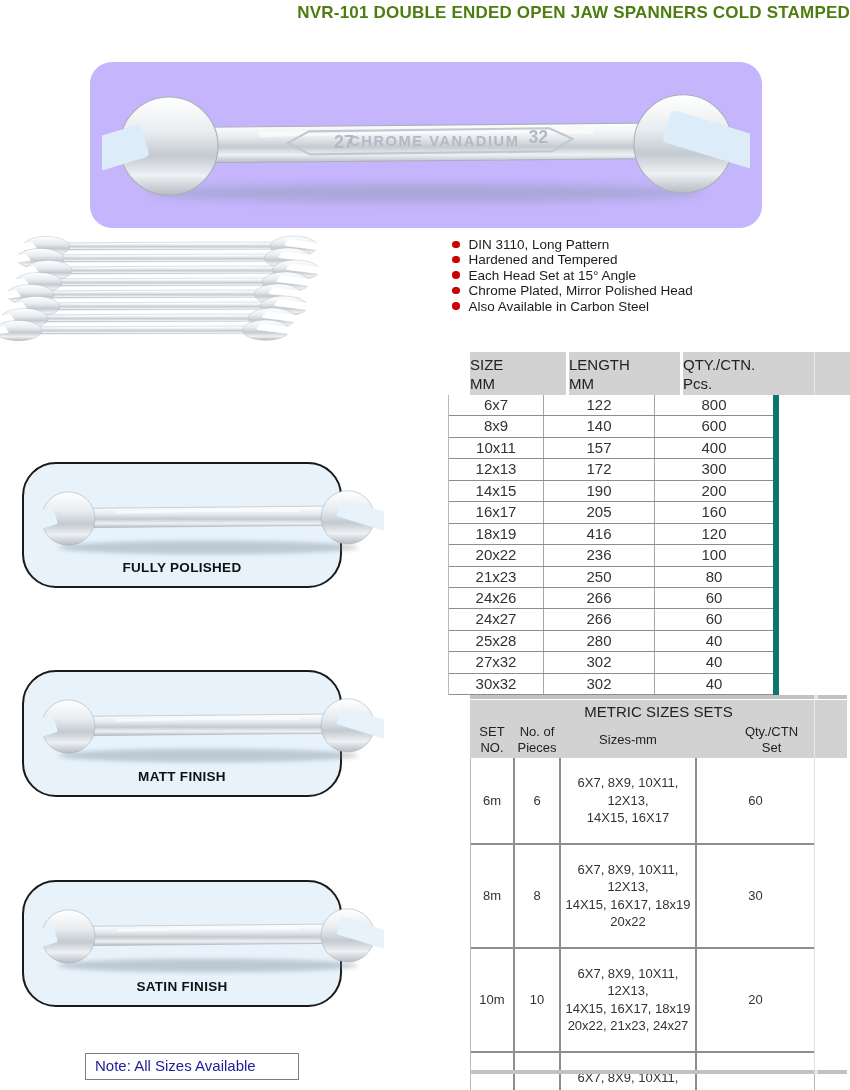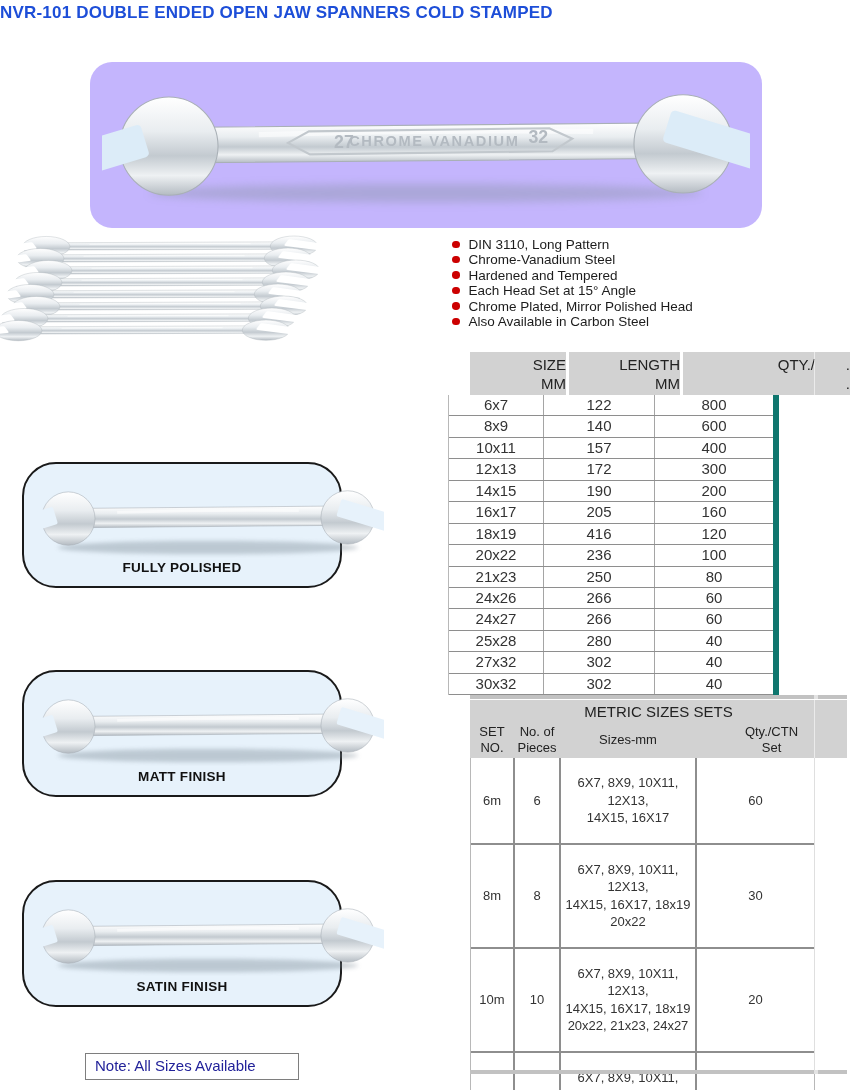--- a/index.html
+++ b/index.html
@@ -1,21 +1,21 @@
 <!DOCTYPE html>
 <html><head>
 <meta charset="utf-8">
 <style>
   html,body{margin:0;padding:0;background:#ffffff;}
   .page{position:relative;width:850px;height:1090px;background:#ffffff;overflow:hidden;
         font-family:"Liberation Sans","DejaVu Sans",sans-serif;}
 
   
-  .title{position:absolute;top:3px;left:0;width:100%;text-align:left;
-         font-size:17px;font-weight:bold;color:#1d4ed8;letter-spacing:.2px;}
+  .title{position:absolute;top:3px;left:0;width:100%;text-align:right;
+         font-size:17px;font-weight:bold;color:#4d7c0f;letter-spacing:.2px;}
   .subtitle{position:absolute;top:24px;left:0;width:100%;text-align:center;
             font-size:13.5px;color:#000000;}
 
   
   .hero{position:absolute;left:90px;top:62px;width:672px;height:166px;
         background:#c4b5fd;border-radius:22px;}
   .hero svg{position:absolute;left:12px;top:8px;}
   .stamp{fill:#b3bac1;font-weight:bold;font-family:"Liberation Sans",sans-serif;}
 
   
@@ -24,21 +24,21 @@
   
   .features{position:absolute;left:452px;top:237px;margin:0;padding:0;list-style:none;}
   .features li{height:15.45px;line-height:15.45px;font-size:13.5px;color:#1c1c1c;white-space:nowrap;}
   .dot{display:inline-block;width:7.5px;height:7.5px;border-radius:50%;background:#cc0000;
        margin-right:9px;vertical-align:1px;}
 
   
   .size-head{position:absolute;left:470px;top:352px;width:377px;display:grid;
              grid-template-columns:96px 111px 167px;gap:3px;}
   .size-head .hcell{background:#d2d2d2;height:43px;display:flex;flex-direction:column;
-             justify-content:center;text-align:right;font-size:15px;color:#222;line-height:19px;}
+             justify-content:center;text-align:left;font-size:15px;color:#222;line-height:19px;}
   .size-body{position:absolute;left:448px;top:395px;width:331px;
              border-left:1px solid #b8b8b8;border-right:6px solid #0f766e;box-sizing:border-box;}
   .srow{display:grid;grid-template-columns:95px 111px 1fr;height:20.45px;line-height:20.45px;
         border-bottom:1px solid #8e8e8e;font-size:15px;color:#333;text-align:center;}
   .srow .sc{overflow:hidden;}
   .srow .c0,.srow .c1{border-right:1px solid #a5a5a5;}
   .thickb{position:absolute;left:470px;width:377px;height:4px;background:#c2c2c2;}
 
   
   .sets-title{position:absolute;left:470px;top:700px;width:377px;height:22px;background:#d2d2d2;
@@ -141,21 +141,20 @@
           <use href="#wrench" style="--cut:#ffffff"></use>
         </g>
       <g transform="translate(-14,84) scale(0.70,0.30)">
           <use href="#wrench" style="--cut:#ffffff"></use>
         </g>
     </svg>
   </div>
 
   <ul class="features">
       <li><span class="dot"></span><span>DIN 3110, Long Pattern</span></li>
-      <li><span class="dot"></span><span>Chrome-Vanadium Steel</span></li>
       <li><span class="dot"></span><span>Hardened and Tempered</span></li>
       <li><span class="dot"></span><span>Each Head Set at 15° Angle</span></li>
       <li><span class="dot"></span><span>Chrome Plated, Mirror Polished Head</span></li>
       <li><span class="dot"></span><span>Also Available in Carbon Steel</span></li>
     </ul>
 
   <div class="size-head">
       <div class="hcell">
         <div>SIZE</div>
         <div>MM</div>

